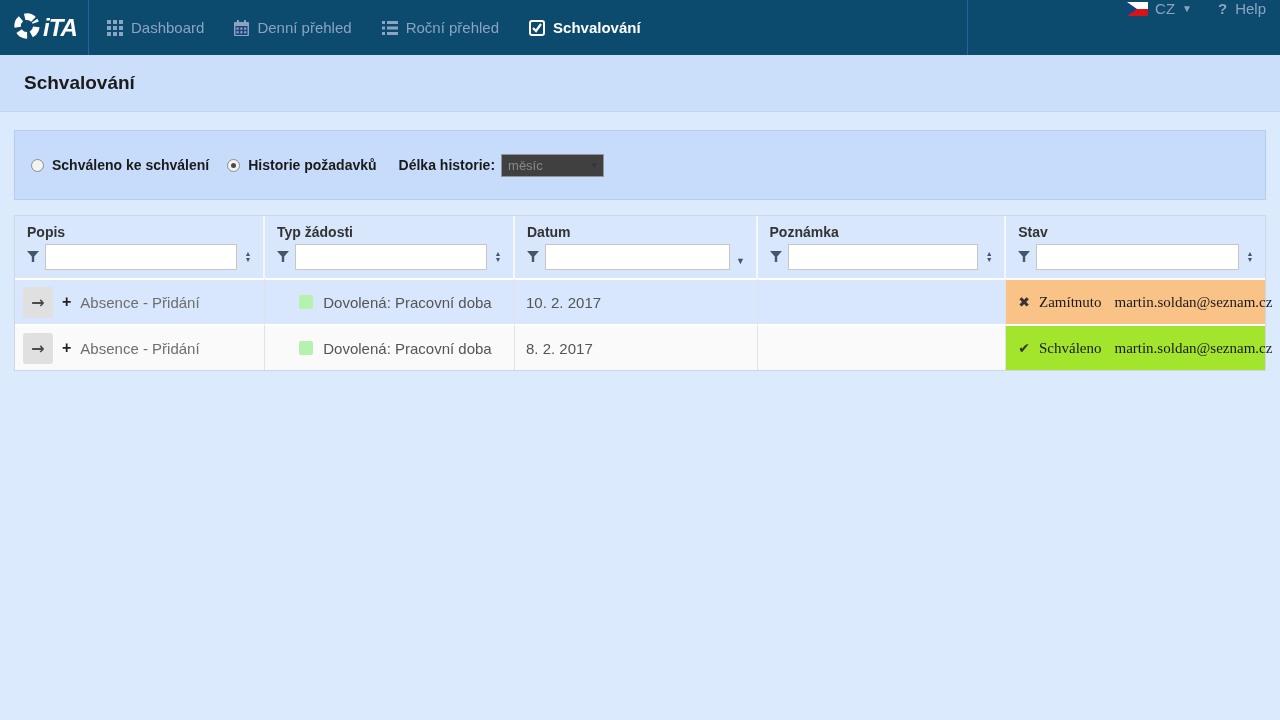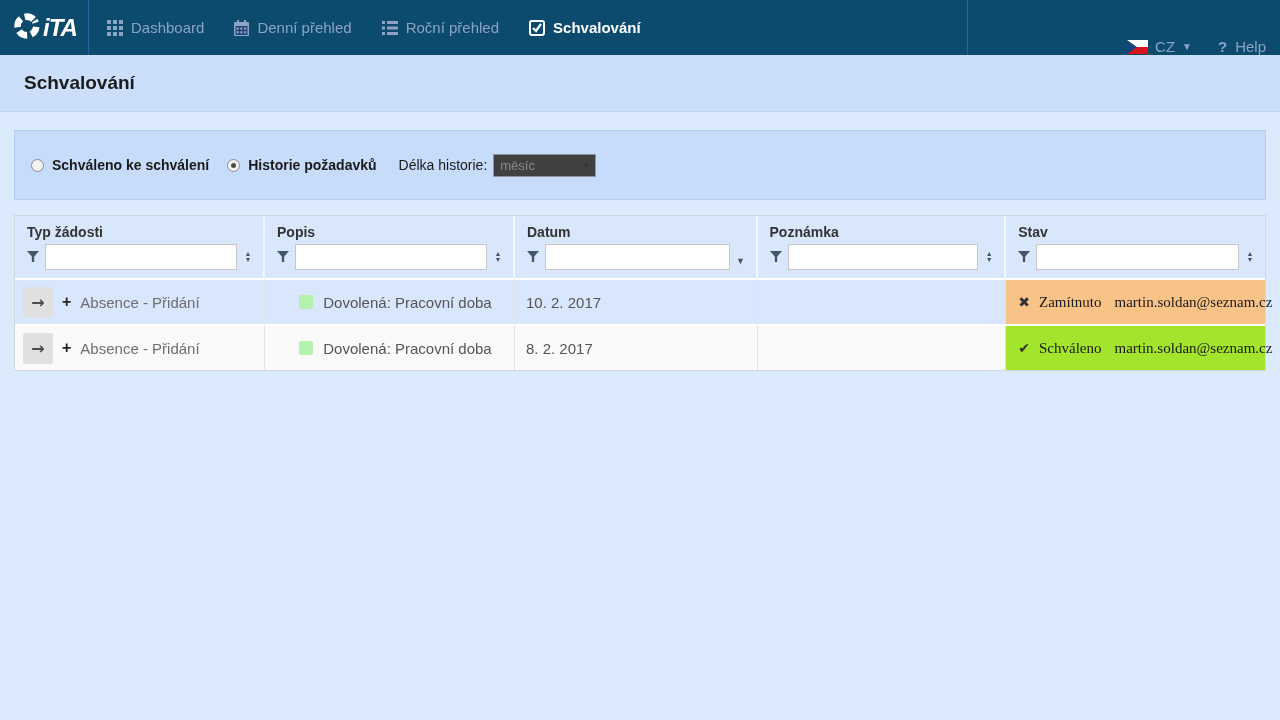--- a/index.html
+++ b/index.html
@@ -9,21 +9,21 @@
   
   .navbar { position:relative; height:55px; background:#0c4a6e; display:flex; align-items:stretch; }
   .nav-divider-right { position:absolute; left:967px; top:0; bottom:0; width:1px; background:#2e5f9f; }
   .logo-block { width:89px; display:flex; align-items:center; justify-content:center; border-right:1px solid #2e5f9f; }
   .logo { display:flex; align-items:center; gap:2px; }
   .logo-text { color:#fff; font-weight:bold; font-style:italic; font-size:24px; letter-spacing:-1px; }
   .nav-items { display:flex; align-items:center; padding-left:18px; gap:30px; }
   .nav-item { display:flex; align-items:center; gap:8px; color:#8ba4c4; font-size:15px; cursor:pointer; }
   .nav-item.active { color:#ffffff; font-weight:bold; }
   .nav-item svg { display:block; }
-  .nav-right { position:absolute; right:14px; top:0; bottom:0; display:flex; align-items:flex-end; gap:26px; }
+  .nav-right { position:absolute; right:14px; top:0; bottom:0; display:flex; align-items:flex-start; gap:26px; }
   .lang { display:flex; align-items:center; gap:7px; color:#8ba4c4; font-size:15px; cursor:pointer; }
   .flag { width:21px; height:14px; position:relative; overflow:hidden; display:inline-block; }
   .flag .top { position:absolute; left:0; top:0; width:100%; height:50%; background:#fff; }
   .flag .bottom { position:absolute; left:0; bottom:0; width:100%; height:50%; background:#d7141a; }
   .flag .tri { position:absolute; left:0; top:0; width:0; height:0;
                border-top:7px solid transparent; border-bottom:7px solid transparent; border-left:10px solid #11457e; }
   .caret-down { font-size:10px; color:#8ba4c4; }
   .help { display:flex; align-items:center; gap:8px; color:#8ba4c4; font-size:15px; cursor:pointer; }
   .help .qmark { font-weight:bold; font-size:15px; }
 
@@ -31,21 +31,21 @@
   .page-header { height:57px; background:#cbdffb; border-bottom:1px solid #bdd5f6; display:flex; align-items:center; padding-left:24px; }
   .page-title { font-size:19px; font-weight:bold; color:#1b1b1b; }
 
   
   .filter-panel { margin:18px 14px 0 14px; height:70px; background:#c6dcfa; border:1px solid #b3cdf4; display:flex; align-items:center; padding-left:16px; gap:18px; }
   .radio-group { display:flex; align-items:center; gap:8px; }
   .radio { appearance:none; -webkit-appearance:none; width:13px; height:13px; border-radius:50%; border:1px solid #8c8c8c; background:#f3f3f3; cursor:pointer; position:relative; }
   .radio:checked::after { content:""; position:absolute; left:3px; top:3px; width:5px; height:5px; border-radius:50%; background:#4a4a4a; }
   .radio-label { font-size:14px; font-weight:bold; color:#1a1a1a; }
   .history-length { display:flex; align-items:center; gap:6px; margin-left:4px; }
-  .history-length-label { font-size:14px; font-weight:normal; color:#1a1a1a; }
+  .history-length-label { font-size:14px; font-weight:bold; color:#1a1a1a; }
   .select-wrap { position:relative; display:inline-block; }
   .select-wrap select { appearance:none; -webkit-appearance:none; width:103px; height:23px; border:1px solid #949494; background:#404040; color:#8a8a8a; font-size:13px; padding:0 12px 0 6px; border-radius:0; font-family:"Liberation Sans",sans-serif; }
   .select-wrap .sel-caret { position:absolute; right:6px; top:7px; font-size:8px; color:#333; pointer-events:none; }
 
   
   .table { margin:15px 14px 0 14px; border:1px solid #d2d6dd; background:#fff; }
   .trow { display:flex; }
   .col-typ   { width:20.0%; }
   .col-popis { width:20.0%; }
   .col-datum { width:19.4%; }
@@ -199,35 +199,35 @@
         <option>měsíc</option>
       </select>
       <span class="sel-caret">▼</span>
     </span>
   </div>
 </div>
 
 <div class="table">
 
   <div class="trow thead">
-    <div class="th col-typ">
-      <div class="th-title">Typ žádosti</div>
+    <div class="th col-popis">
+      <div class="th-title">Popis</div>
       <div class="th-filter">
         <svg class="funnel" width="12" height="12" viewBox="0 0 12 12">
             <path d="M0 0 H12 L7.2 5.5 V11 H4.8 V5.5 Z" fill="#44566b"></path>
           </svg>
         <input type="text" style="">
         <span class="sort">
             <span>▲</span>
             <span>▼</span>
           </span>
       </div>
     </div>
-    <div class="th col-popis">
-      <div class="th-title">Popis</div>
+    <div class="th col-typ">
+      <div class="th-title">Typ žádosti</div>
       <div class="th-filter">
         <svg class="funnel" width="12" height="12" viewBox="0 0 12 12">
             <path d="M0 0 H12 L7.2 5.5 V11 H4.8 V5.5 Z" fill="#44566b"></path>
           </svg>
         <input type="text" style="">
         <span class="sort">
             <span>▲</span>
             <span>▼</span>
           </span>
       </div>

